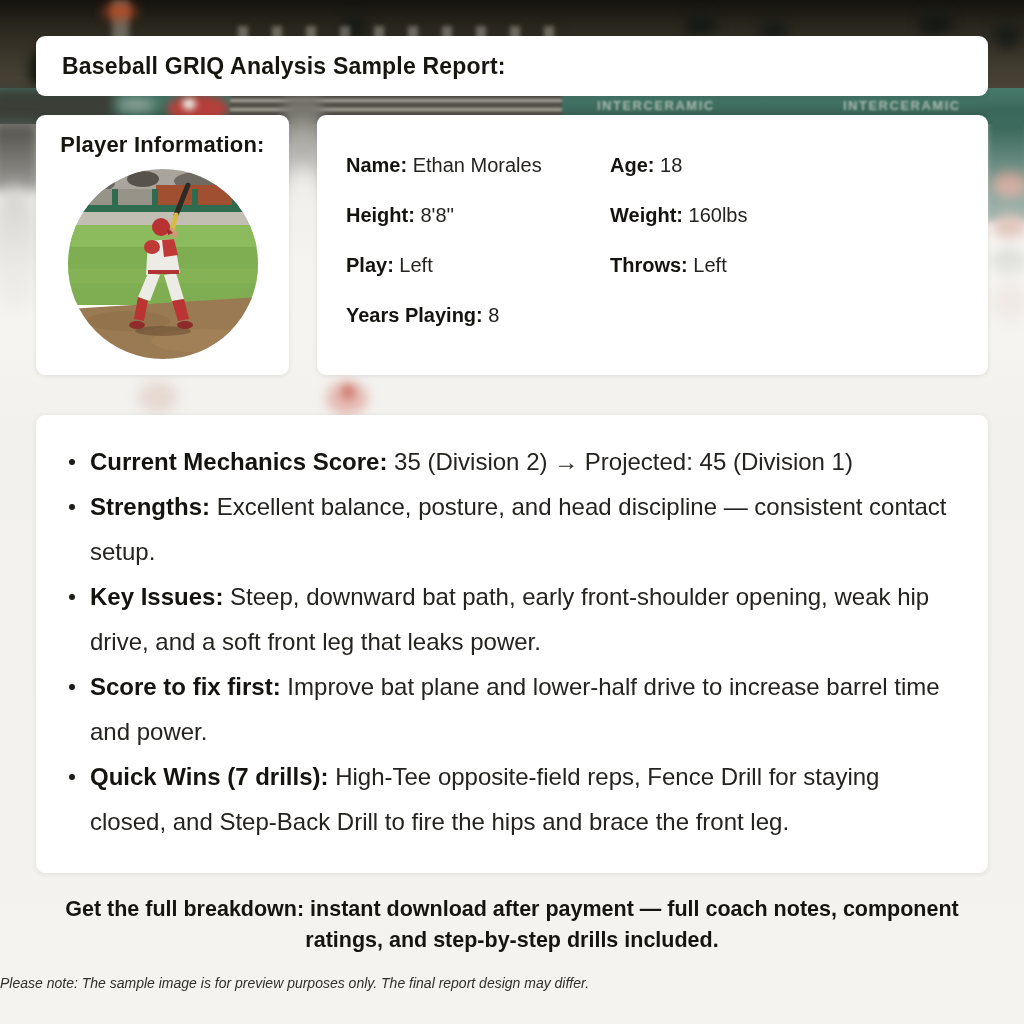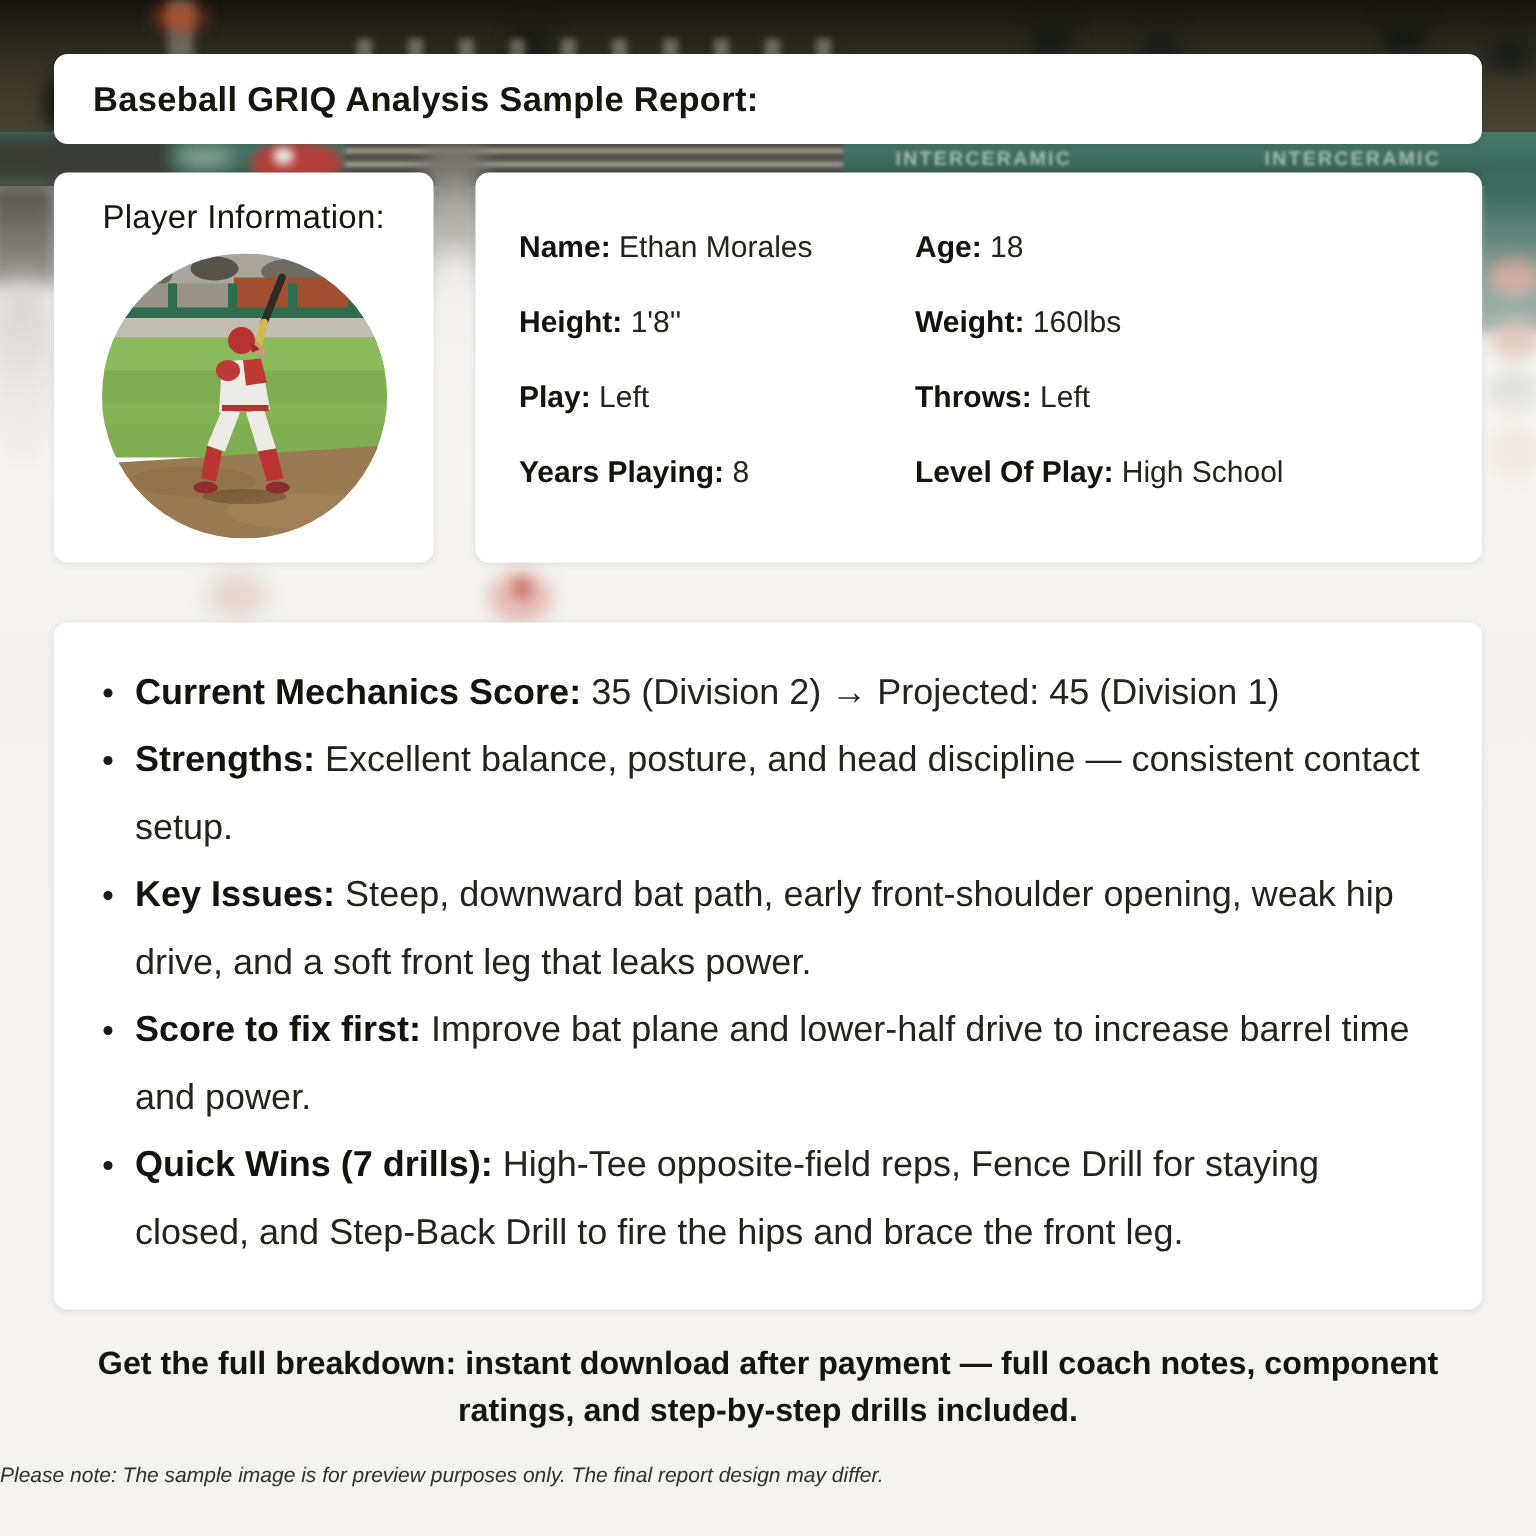--- a/index.html
+++ b/index.html
@@ -39,21 +39,21 @@
       #f4f3f0 1024px);}
   .ghosts{position:absolute;inset:0;z-index:2;pointer-events:none;}
 
   
   .card{position:absolute;background:#ffffff;border-radius:9px;z-index:3;
     box-shadow:0 1px 5px rgba(40,40,40,.10);}
   .title-card{left:36px;top:36px;width:952px;height:60px;display:flex;align-items:center;}
   .title-card .t{font-weight:bold;font-size:23px;color:#16150f;padding-left:26px;letter-spacing:.2px;}
 
   .player-card{left:36px;top:115px;width:253px;height:260px;text-align:center;}
-  .player-card .h{font-weight:normal;font-size:22px;color:#16150f;margin-top:17px;letter-spacing:.2px;}
+  .player-card .h{font-weight:bold;font-size:22px;color:#16150f;margin-top:17px;letter-spacing:.2px;}
   .photo{width:190px;height:190px;border-radius:50%;overflow:hidden;margin:11px auto 0;display:block;}
 
   .info-card{left:317px;top:115px;width:671px;height:260px;}
   .info-grid{display:grid;grid-template-columns:264px 1fr;grid-auto-rows:50px;
     align-items:center;padding:25px 0 0 29px;}
   .field{font-size:20px;color:#242320;white-space:nowrap;}
   .field .lb{font-weight:bold;color:#141310;}
 
   .bullets-card{left:36px;top:415px;width:952px;height:458px;}
   .bullets{list-style:none;margin:0;padding:24px 26px 0 54px;}
@@ -177,26 +177,25 @@
       <circle cx="97" cy="62" r="4.5" fill="#c89b76"></circle>
       <circle cx="93" cy="58" r="9" fill="#b83232"></circle>
       <path d="M99,60 q4,1 6,4 l-5,2 Z" fill="#9c2a2a"></path>
     </svg>
   </div>
 
   <div class="card info-card">
     <div class="info-grid">
       <div class="field"><span class="lb">Name:</span><span> Ethan Morales</span></div>
       <div class="field"><span class="lb">Age:</span><span> 18</span></div>
-      <div class="field"><span class="lb">Height:</span><span> 1'8''</span></div>
+      <div class="field"><span class="lb">Height:</span><span> 8'8''</span></div>
       <div class="field"><span class="lb">Weight:</span><span> 160lbs</span></div>
       <div class="field"><span class="lb">Play:</span><span> Left</span></div>
       <div class="field"><span class="lb">Throws:</span><span> Left</span></div>
       <div class="field"><span class="lb">Years Playing:</span><span> 8</span></div>
-      <div class="field"><span class="lb">Level Of Play:</span><span> High School</span></div>
     </div>
   </div>
 
   <div class="card bullets-card">
     <ul class="bullets">
       <li><span class="dot"></span><span class="lb">Current Mechanics Score:</span><span> 35 (Division 2) → Projected: 45 (Division 1)</span></li>
       <li><span class="dot"></span><span class="lb">Strengths:</span><span> Excellent balance, posture, and head discipline — consistent contact setup.</span></li>
       <li><span class="dot"></span><span class="lb">Key Issues:</span><span> Steep, downward bat path, early front-shoulder opening, weak hip drive, and a soft front leg that leaks power.</span></li>
       <li><span class="dot"></span><span class="lb">Score to fix first:</span><span> Improve bat plane and lower-half drive to increase barrel time and power.</span></li>
       <li><span class="dot"></span><span class="lb">Quick Wins (7 drills):</span><span> High-Tee opposite-field reps, Fence Drill for staying closed, and Step-Back Drill to fire the hips and brace the front leg.</span></li>

